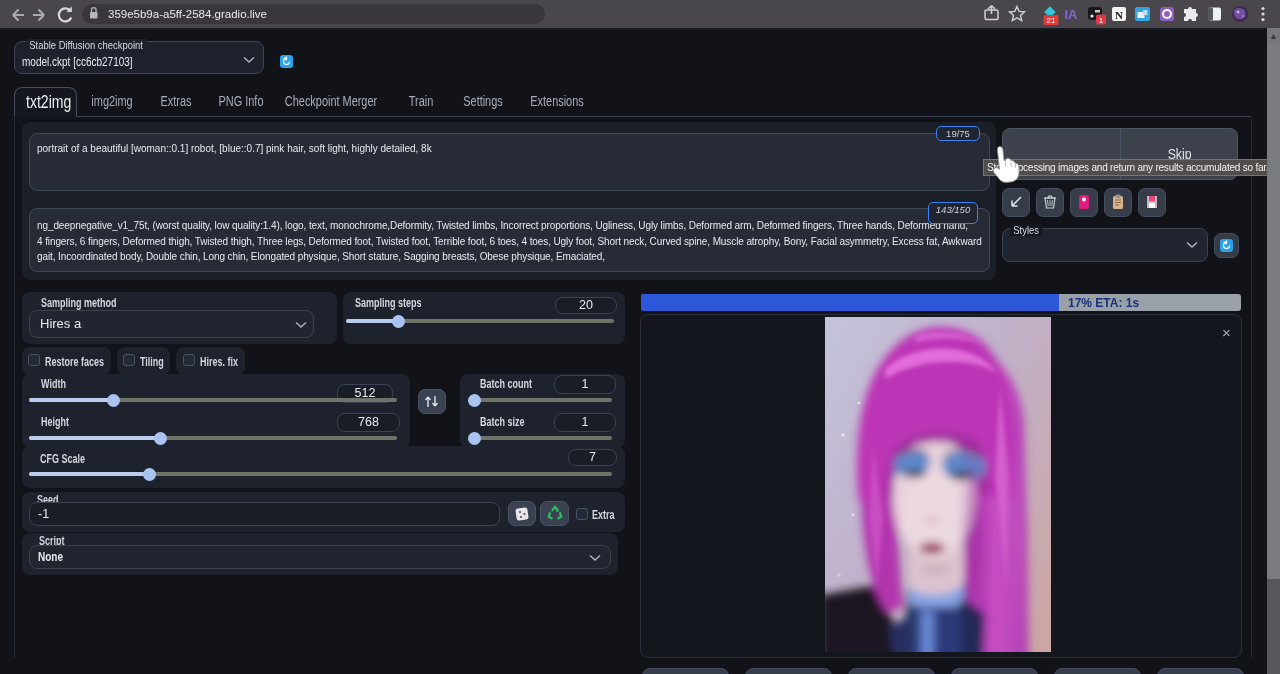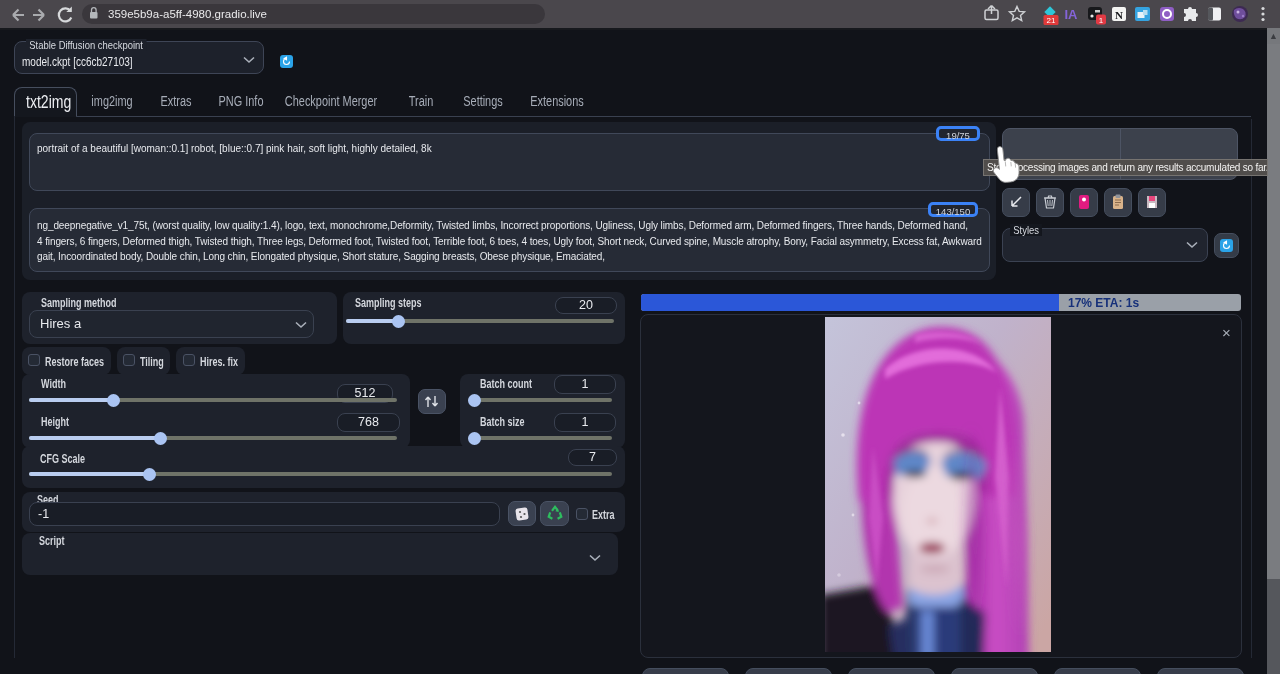--- a/index.html
+++ b/index.html
@@ -27,23 +27,23 @@
 #tab-active { left:14px; top:57px; width:63px; height:29px; border:1px solid #464e5e; border-bottom:none; border-radius:8px 8px 0 0; color:#eceef2; font-size:18px; line-height:29px; background:#14171e; z-index:2; }
 #tabline { left:14px; top:86px; width:1237px; height:1px; background:#3a4150; }
 #contL { left:14px; top:86px; width:1px; height:542px; background:#242935; }
 #contR { left:1251px; top:89px; width:1px; height:539px; background:#242935; }
 
 
 #pblock { left:22px; top:92px; width:974px; height:158px; background:#1b1f28; border-radius:8px; }
 .ta { position:absolute; background:#262b36; border:1px solid #404859; border-radius:8px; color:#e7e9ed; font-size:10px; line-height:15.5px; padding:5px 7px; font-family:"Liberation Sans",sans-serif; white-space:nowrap; }
 #ta1 { left:29px; top:103px; width:961px; height:58px; padding-top:7px; }
 #ta2 { left:29px; top:178px; width:961px; height:64px; letter-spacing:-0.1px; padding-top:9px; }
-.counter { position:absolute; font-size:9.5px; color:#cfd3da; background:#21252f; border:3px solid #3b82f6; border-radius:5px; text-align:center; line-height:13px; z-index:3; }
+.counter { position:absolute; font-size:9.5px; color:#cfd3da; background:#21252f; border:1px solid #3b82f6; border-radius:5px; text-align:center; line-height:13px; z-index:3; }
 #cnt1 { left:936px; top:96px; width:44px; height:15px; }
-#cnt2 { left:928px; top:172px; width:50px; height:15px; }
+#cnt2 { left:928px; top:172px; width:50px; height:22px;font-style:italic; }
 
 .label { position:absolute; font-size:12px; font-weight:bold; color:#d4d7dd; transform:scaleX(0.75); transform-origin:0 50%; white-space:nowrap; }
 .numbox { position:absolute; background:#191d26; border:1px solid #3a4150; border-radius:8px; color:#e8eaee; font-size:12.5px; text-align:center; }
 .block { position:absolute; background:#1e222c; border-radius:8px; }
 .track { position:absolute; height:4px; border-radius:2px; background:#6f7368; }
 .fill { position:absolute; height:4px; border-radius:2px; background:#b9cdf0; }
 .knob { position:absolute; width:13px; height:13px; border-radius:50%; background:#aac4f2; }
 .cb { position:absolute; width:12px; height:12px; background:#242a35; border:1px solid #4a5264; border-radius:3px; }
 .cblabel { position:absolute; font-size:12px; font-weight:bold; color:#d4d7dd; transform:scaleX(0.75); transform-origin:0 50%; white-space:nowrap; }
 
@@ -70,21 +70,21 @@
 #sthumb { left:1267px; top:14px; width:13px; height:535px; background:#7a7c80; }
 #sarrow { left:1267px; top:-2px; width:13px; height:16px; background:#76787c; color:#3a3c40; font-size:9px; text-align:center; line-height:16px; }
 svg { position:absolute; overflow:visible; }
 </style>
 </head>
 <body>
 <div id="stage">
   <div id="toolbar" class="abs"></div>
   <div id="tbline" class="abs"></div>
   <div id="pill" class="abs"></div>
-  <div id="url" class="abs">359e5b9a-a5ff-4980.gradio.live</div>
+  <div id="url" class="abs">359e5b9a-a5ff-2584.gradio.live</div>
   <svg id="tbicons" width="1280" height="28" style="left:0;top:0;">
 
     <path d="M24,15 L13,15 M13,15 L18.5,9.5 M13,15 L18.5,20.5" stroke="#a9abae" stroke-width="2.2" fill="none"></path>
     <path d="M33,15 L44,15 M44,15 L38.5,9.5 M44,15 L38.5,20.5" stroke="#a9abae" stroke-width="2.2" fill="none"></path>
     <path d="M70.5,11 A6.5,6.5 0 1 0 71.3,17.5" stroke="#d7d9db" stroke-width="2.2" fill="none"></path>
     <path d="M71.8,6.5 L71.8,12 L66.3,12 Z" fill="#d7d9db"></path>
 
     <rect x="90" y="12" width="7.5" height="6.5" rx="1" fill="#b4b7bb"></rect>
     <path d="M91.5,12 L91.5,10 A2.3,2.3 0 0 1 96.1,10 L96.1,12" stroke="#b4b7bb" stroke-width="1.3" fill="none"></path>
 
@@ -236,25 +236,27 @@
         <path d="M12.8,7.4 L14.3,11.8 L10.6,13.8"></path>
         <path d="M5.4,13.8 L1.7,11.8 L3.2,7.4"></path>
       </g>
       <path d="M10.6,3.2 L11.9,6.9 L8.4,6.2 Z" fill="#2ebd5f"></path>
     </svg>
     <div class="cb" style="left:576px; top:478px;"></div>
     <div class="cblabel" style="left:592px; top:478px;">Extra</div>
 
     <div class="block" style="left:22px; top:503px; width:596px; height:42px;"></div>
     <div class="label" style="left:39px; top:504px;">Script</div>
+    <div class="numbox" style="left:29px; top:515px; width:582px; height:24px; text-align:left; line-height:22px; padding-left:8px; font-size:12.5px; font-weight:bold; background:#20252f;"><span style="display:inline-block; transform:scaleX(0.8); transform-origin:0 50%;">None</span></div>
     <svg class="abs" style="left:589px; top:524px;" width="12" height="8">
         <polyline points="1,1.5 6,6 11,1.5" fill="none" stroke="#aab0ba" stroke-width="1.6"></polyline>
       </svg>
 
     <div id="btnIS" class="abs"></div>
+    <div class="ishalf" style="left:1121px; width:117px;"><span style="display:inline-block; transform:scaleX(0.82);">Skip</span></div>
     <div id="isdiv" class="abs"></div>
     <div id="tooltip" class="abs">Stop processing images and return any results accumulated so far.</div>
 
     <div class="ibtn" style="left:1002px;"></div>
     <div class="ibtn" style="left:1036px;"></div>
     <div class="ibtn" style="left:1070px;"></div>
     <div class="ibtn" style="left:1104px;"></div>
     <div class="ibtn" style="left:1138px;"></div>
 
     <svg class="abs" style="left:1009px; top:165px;" width="14" height="14">

